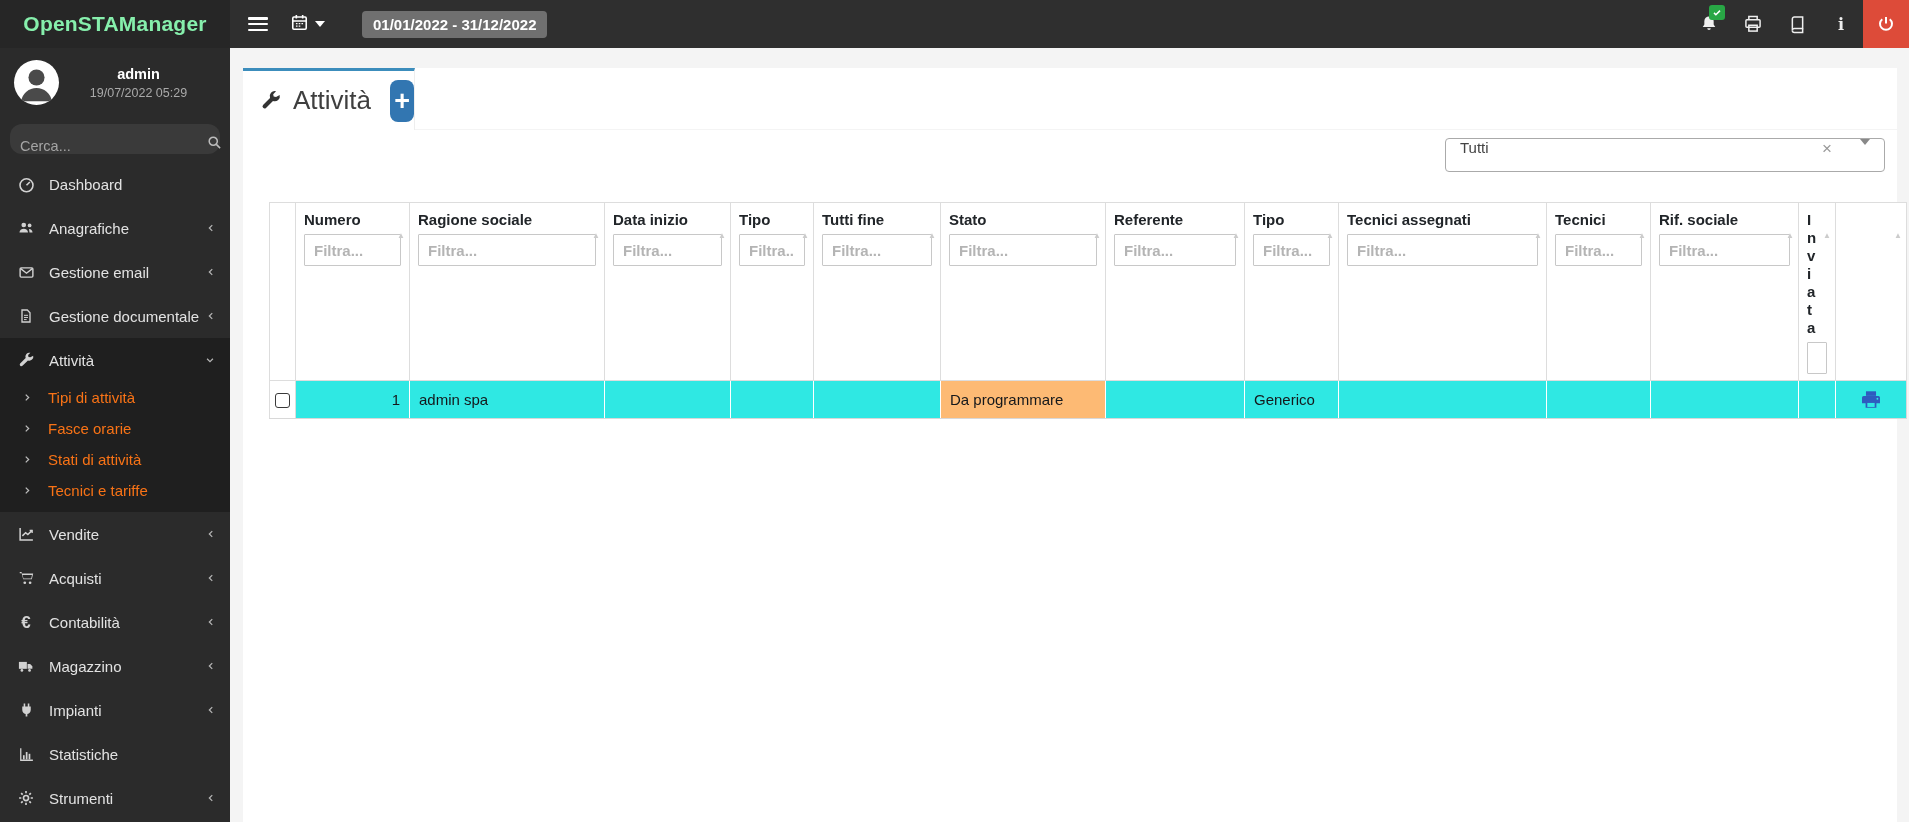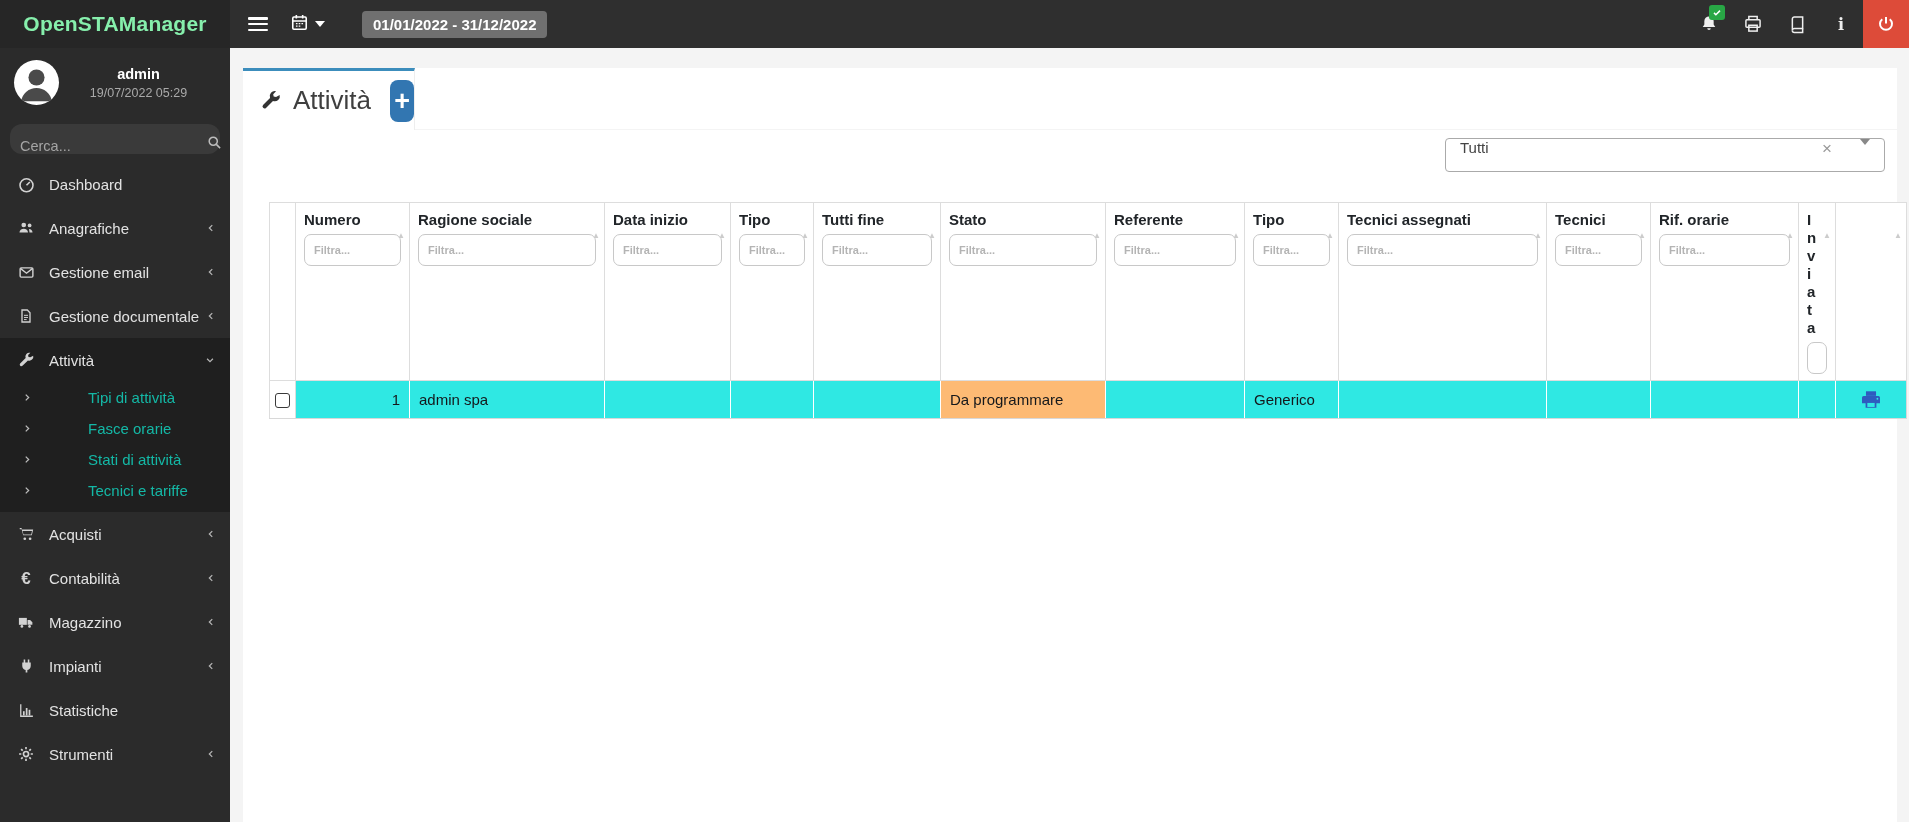--- a/index.html
+++ b/index.html
@@ -48,21 +48,21 @@
   .search-box .mag { color:#bdbdbd; }
   .menu { list-style:none; margin-top:8px; }
   .menu-item { height:44px; display:flex; align-items:center; padding:0 14px 0 15px;
     cursor:pointer; font-size:15px; color:#e2e2e2; }
   .menu-item .mi-icon { width:22px; margin-right:12px; color:#d2d2d2; display:flex;
     align-items:center; justify-content:center; }
   .menu-item .chev { margin-left:auto; color:#b5b5b5; display:flex; }
   .menu-block-open { background:#1f1f1f; padding-bottom:6px; }
   .submenu { list-style:none; }
   .submenu-item { height:31px; display:flex; align-items:center; padding-left:22px;
-    font-size:15px; color:#14b8a6; cursor:pointer;gap:40px; }
+    font-size:15px; color:#f97316; cursor:pointer; }
   .submenu-item .chev-r { width:16px; margin-right:10px; color:#bdbdbd; display:flex; }
 
   
   .content { position:absolute; left:230px; top:48px; width:1679px; height:774px;
     background:#f4f4f4; }
   .card { position:absolute; left:13px; top:20px; width:1654px; bottom:0;
     background:#fff; }
   .tab-row { height:62px; display:flex; }
   .tab { width:172px; border-top:3px solid #3c8dbc; border-right:1px solid #eeeeee;
     display:flex; align-items:center; padding-left:16px; gap:11px; background:#fff;
@@ -85,21 +85,21 @@
 
   
   .table-wrap { margin:30px 3px 0 14px; }
   table.datatable { border-collapse:collapse; table-layout:fixed; width:1637px; }
   .datatable th { border:1px solid #ddd; vertical-align:top; text-align:left;
     padding:8px 8px 6px 8px; position:relative; background:#fff; cursor:pointer; }
   .th-label { font-size:15px; font-weight:bold; color:#212529; line-height:18px;
     overflow-wrap:anywhere; display:block; padding-right:10px; }
   .sort-arrow { position:absolute; right:4px; top:28px; font-size:8px; color:#ccc; }
   .filter-input { margin-top:5px; width:100%; height:32px; border:1.5px solid #c8c8c8;
-    border-radius:7px; padding:0 9px; font-size:11px; font-weight:600; color:#701a75;
+    border-radius:1px; padding:0 9px; font-size:15px; font-weight:600; color:#701a75;
     font-family:inherit; outline:none; background:#fff; }
   .filter-input::placeholder { color:#b4b4b4; }
   .datatable td { height:38px; background:#2fe8e3; border-top:1px solid #d8d8d8;
     border-bottom:1px solid #d8d8d8; border-right:1px solid rgba(255,255,255,.8);
     font-size:15px; color:#15181b; padding:0 9px; overflow:hidden; white-space:nowrap; }
   .datatable td.cell-check { background:#fff; border-left:1px solid #ddd;
     border-right:1px solid #ddd; text-align:center; padding:0; }
   .datatable td.cell-right { text-align:right; }
   .datatable td.cell-actions { border-right:1px solid #d8d8d8; text-align:center; }
   .row-checkbox { width:15px; height:15px; border:1.5px solid #3a3a3a; border-radius:3px;
@@ -295,20 +295,37 @@
                 <path d="M9 5l7 7-7 7"></path>
               </svg>
             </span>
             <span>Tecnici e tariffe</span>
           </li>
         </ul>
       </li>
       <li>
         <div class="menu-item">
           <span class="mi-icon">
+            <svg width="19" height="18" viewBox="0 0 24 24" fill="none" stroke="currentColor" stroke-width="2">
+              <path d="M3.5 4v16h17"></path>
+              <path d="M6.5 14.5l4.3-4.3 3 2.6 5.7-5.6"></path>
+              <path d="M19.5 10.5v-3.3h-3.3" stroke-width="1.8"></path>
+            </svg>
+          </span>
+          <span>Vendite</span>
+          <span class="chev">
+            <svg width="10" height="12" viewBox="0 0 24 24" fill="none" stroke="currentColor" stroke-width="3">
+              <path d="M15 5l-7 7 7 7"></path>
+            </svg>
+          </span>
+        </div>
+      </li>
+      <li>
+        <div class="menu-item">
+          <span class="mi-icon">
             <svg width="19" height="18" viewBox="0 0 24 24" fill="currentColor">
               <path d="M3 4h2.4l.5 2h15l-1.8 7.5H7.6L5.5 5.5H3z M7.9 12.5h10.4l1-4.5H6.9z"></path>
               <circle cx="9.7" cy="18.3" r="1.8"></circle>
               <circle cx="16.8" cy="18.3" r="1.8"></circle>
             </svg>
           </span>
           <span>Acquisti</span>
           <span class="chev">
             <svg width="10" height="12" viewBox="0 0 24 24" fill="none" stroke="currentColor" stroke-width="3">
               <path d="M15 5l-7 7 7 7"></path>
@@ -442,21 +459,21 @@
                 <th><span class="th-label">Numero</span><span class="sort-arrow">▲</span><input class="filter-input" type="text" placeholder="Filtra..." style=""></th>
                 <th><span class="th-label">Ragione sociale</span><span class="sort-arrow">▲</span><input class="filter-input" type="text" placeholder="Filtra..." style=""></th>
                 <th><span class="th-label">Data inizio</span><span class="sort-arrow">▲</span><input class="filter-input" type="text" placeholder="Filtra..." style=""></th>
                 <th><span class="th-label">Tipo</span><span class="sort-arrow">▲</span><input class="filter-input" type="text" placeholder="Filtra..." style=""></th>
                 <th><span class="th-label">Tutti fine</span><span class="sort-arrow">▲</span><input class="filter-input" type="text" placeholder="Filtra..." style=""></th>
                 <th><span class="th-label">Stato</span><span class="sort-arrow">▲</span><input class="filter-input" type="text" placeholder="Filtra..." style=""></th>
                 <th><span class="th-label">Referente</span><span class="sort-arrow">▲</span><input class="filter-input" type="text" placeholder="Filtra..." style=""></th>
                 <th><span class="th-label">Tipo</span><span class="sort-arrow">▲</span><input class="filter-input" type="text" placeholder="Filtra..." style=""></th>
                 <th><span class="th-label">Tecnici assegnati</span><span class="sort-arrow">▲</span><input class="filter-input" type="text" placeholder="Filtra..." style=""></th>
                 <th><span class="th-label">Tecnici</span><span class="sort-arrow">▲</span><input class="filter-input" type="text" placeholder="Filtra..." style=""></th>
-                <th><span class="th-label">Rif. orarie</span><span class="sort-arrow">▲</span><input class="filter-input" type="text" placeholder="Filtra..." style=""></th>
+                <th><span class="th-label">Rif. sociale</span><span class="sort-arrow">▲</span><input class="filter-input" type="text" placeholder="Filtra..." style=""></th>
                 <th><span class="th-label">Inviata</span><span class="sort-arrow">▲</span><input class="filter-input" type="text" placeholder="Filtra..." style=""></th>
                 <th>
                   <span class="sort-arrow">▲</span>
                 </th>
               </tr>
             </thead>
           <tbody id="table-body">
               <tr>
                 <td class="cell-check"><span class="row-checkbox"></span></td>
                 <td class="cell-right" style="background: rgb(47, 232, 227);">1</td>

